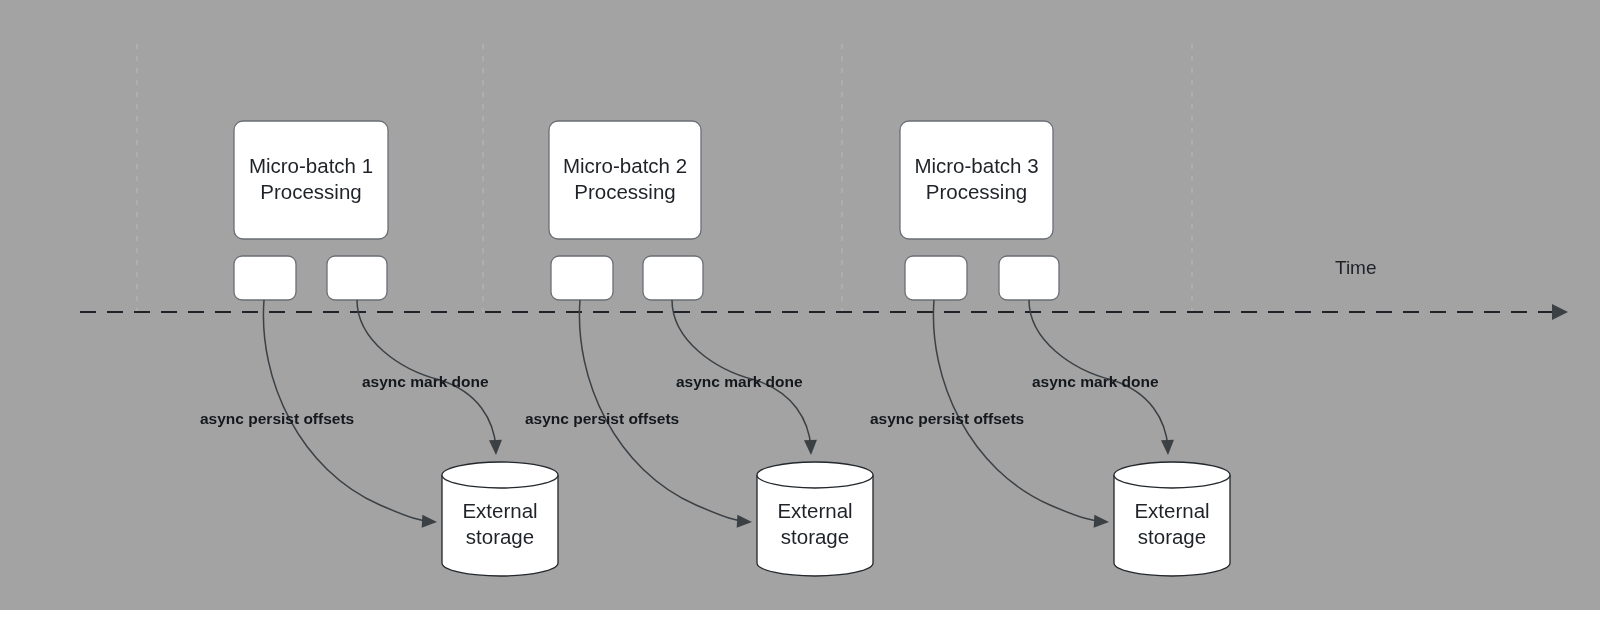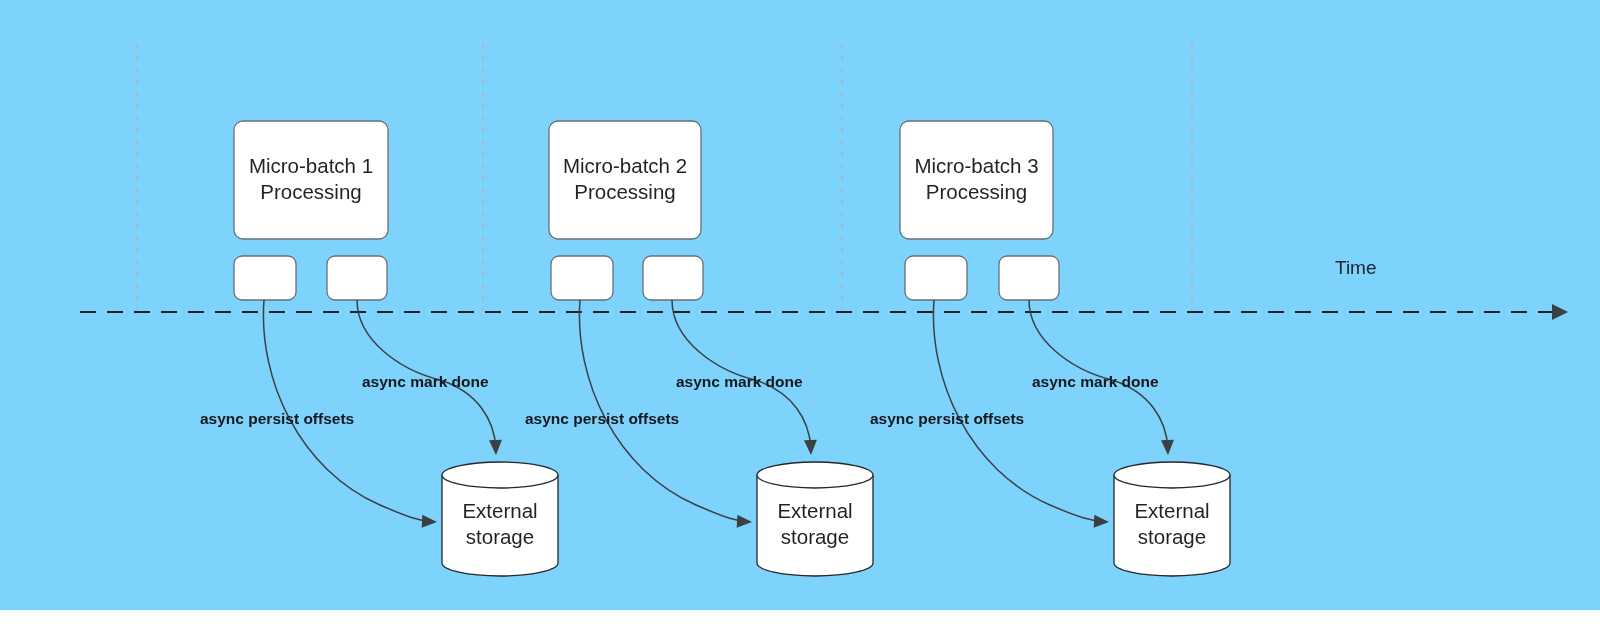--- a/index.html
+++ b/index.html
@@ -7,21 +7,21 @@
     padding: 0;
     background: #ffffff;
   }
   body {
     font-family: "Liberation Sans", sans-serif;
   }
   #canvas {
     position: relative;
     width: 1600px;
     height: 610px;
-    background: #7dd3fc;
+    background: #a3a3a3;
     overflow: hidden;
   }
   #diagram-svg {
     position: absolute;
     left: 0;
     top: 0;
     width: 1600px;
     height: 642px;
   }
   .shape-stroke {

